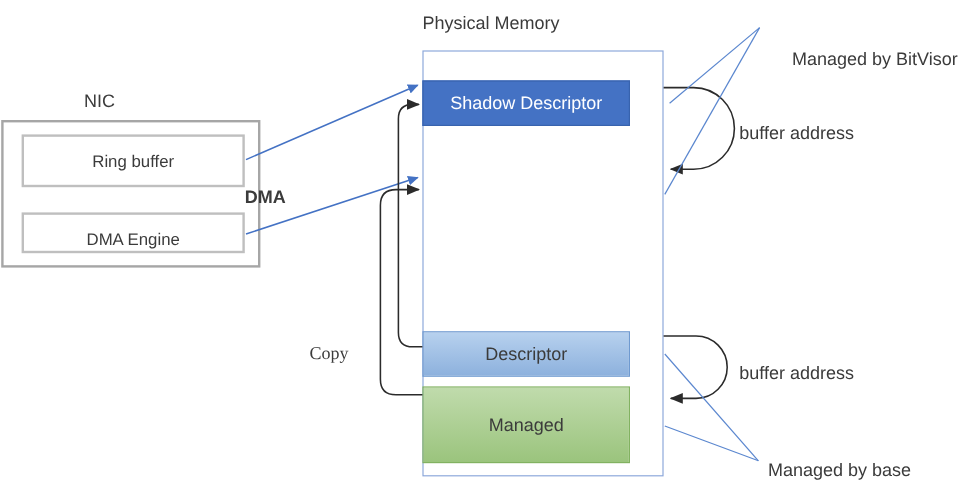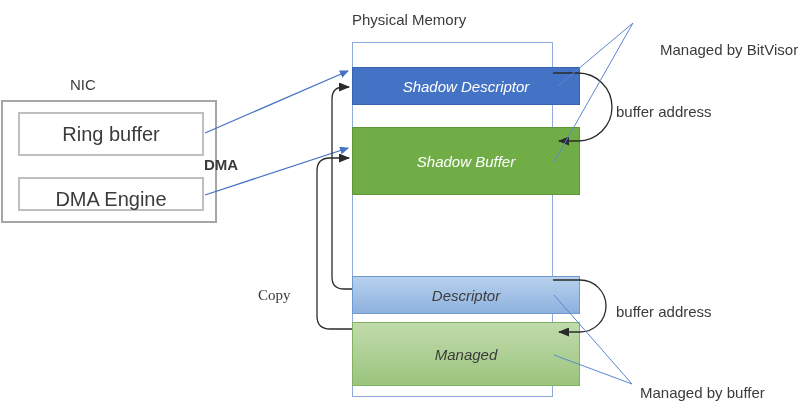--- a/index.html
+++ b/index.html
@@ -7,29 +7,29 @@
   #canvas{position:relative;width:799px;height:402px;background:#ffffff;overflow:hidden;}
 
   .lbl{position:absolute;font-size:15px;color:#3b3b3b;white-space:nowrap;}
   .center{text-align:left;}
 
   
   #nic-box{position:absolute;left:1px;top:100px;width:216px;height:123px;
            border:2px solid #a6a6a6;background:#ffffff;box-sizing:border-box;}
   .nic-inner{position:absolute;border:2px solid #bfbfbf;background:#ffffff;box-sizing:border-box;
              display:flex;flex-direction:column;align-items:center;justify-content:center;
-             font-size:20px;line-height:20px;color:#3b3b3b;}
+             font-size:14px;line-height:20px;color:#3b3b3b;}
   #ring-buffer-box{left:18px;top:112px;width:186px;height:44px;}
   #dma-engine-box{left:18px;top:177px;width:186px;height:34px;justify-content:flex-end;}
 
   
   #memory-box{position:absolute;left:352px;top:42px;width:201px;height:355px;
               border:1px solid #8ea9db;background:#ffffff;box-sizing:border-box;}
-  .block{position:absolute;left:352px;width:228px;box-sizing:border-box;
-         display:flex;align-items:center;justify-content:center;font-size:15px;font-style:italic;}
+  .block{position:absolute;left:352px;width:173px;box-sizing:border-box;
+         display:flex;align-items:center;justify-content:center;font-size:15px;}
   #blk-shadow-descriptor{top:67px;height:38px;background:#4472c4;border:1px solid #3863ae;color:#ffffff;}
   #blk-shadow-buffer{top:127px;height:68px;background:#70ad47;border:1px solid #5f9539;color:#ffffff;}
   #blk-descriptor{top:276px;height:38px;background:linear-gradient(#b7d1ee,#8db1dd);
                   border:1px solid #6f9ad0;color:#3b3b3b;}
   #blk-buffer{top:322px;height:64px;background:linear-gradient(#c0dbac,#9bc47d);
               border:1px solid #82b261;color:#3b3b3b;}
 
   #title-physical-memory{left:352px;top:11px;width:201px;}
   #lbl-nic{left:70px;top:76px;width:72px;}
   #lbl-dma{left:204px;top:156px;width:46px;font-weight:bold;}
@@ -58,36 +58,33 @@
     <span>DMA Engine</span>
   </div>
 
   <div class="lbl center" id="title-physical-memory">Physical Memory</div>
 
   <div id="memory-box"></div>
 
   <div class="block" id="blk-shadow-descriptor">
     <span>Shadow Descriptor</span>
   </div>
-  <div class="block" id="blk-shadow-buffer">
-    <span>Shadow Buffer</span>
-  </div>
   <div class="block" id="blk-descriptor">
     <span>Descriptor</span>
   </div>
   <div class="block" id="blk-buffer">
     <span>Managed</span>
   </div>
 
   <div class="lbl center" id="lbl-dma">DMA</div>
   <div class="lbl center" id="lbl-copy">Copy</div>
   <div class="lbl" id="lbl-buffer-address-top">buffer address</div>
   <div class="lbl" id="lbl-buffer-address-bottom">buffer address</div>
   <div class="lbl" id="lbl-managed-bitvisor">Managed by BitVisor</div>
-  <div class="lbl" id="lbl-managed-guest">Managed by buffer</div>
+  <div class="lbl" id="lbl-managed-guest">Managed by base</div>
 
   <svg id="overlay" viewBox="0 0 799 402" xmlns="http://www.w3.org/2000/svg">
     <defs>
       <marker id="arrow-blue" markerUnits="userSpaceOnUse" markerWidth="9" markerHeight="8" viewBox="0 0 9 8" refX="8" refY="4" orient="auto">
         <path d="M0,0 L9,4 L0,8 z" fill="#4472c4"></path>
       </marker>
       <marker id="arrow-black" markerUnits="userSpaceOnUse" markerWidth="11" markerHeight="9" viewBox="0 0 11 9" refX="10" refY="4.5" orient="auto">
         <path d="M0,0 L11,4.5 L0,9 z" fill="#2b2b2b"></path>
       </marker>
     </defs>

